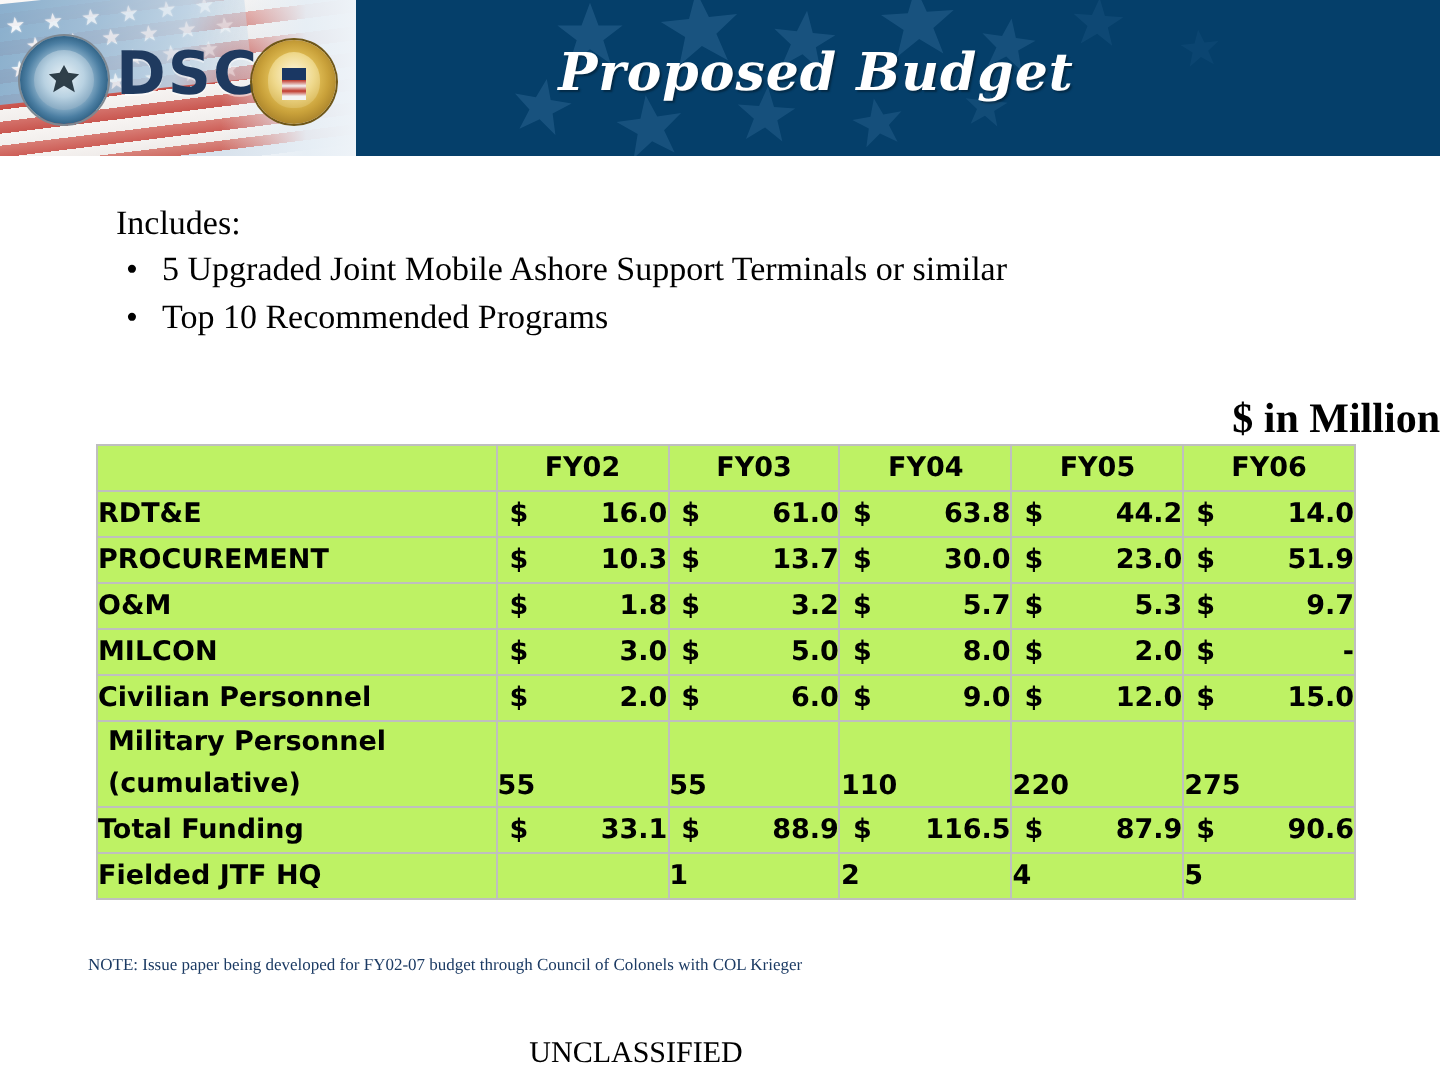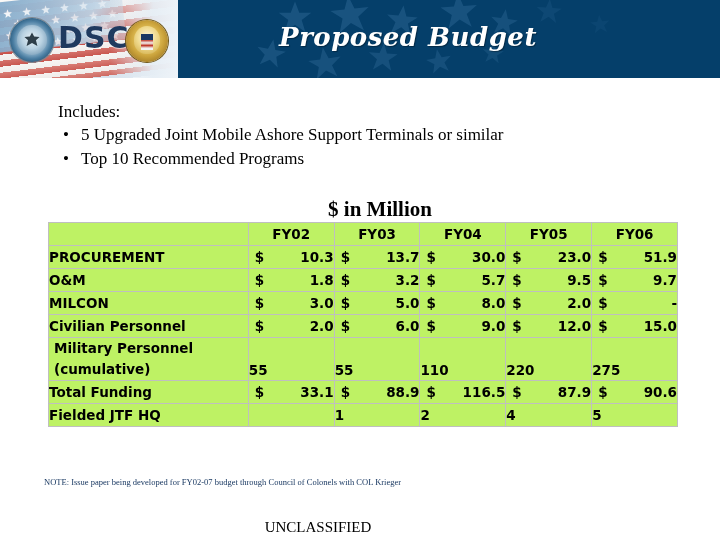--- a/index.html
+++ b/index.html
@@ -122,21 +122,21 @@
   .bullets{
     position:absolute;left:63px;top:123px;
     font-size:17px;line-height:24px;color:#000;
     list-style:none;margin:0;padding:0;
   }
   .bullets li{white-space:nowrap;}
   .bullets li .bl{display:inline-block;width:18px;}
 
   .dollars-title{
     position:absolute;left:0;top:197px;width:720px;
-    text-align:center;
+    text-align:right;
     font-family:"Liberation Serif", serif;
     font-weight:bold;font-size:21px;color:#000;
     padding-left:40px;box-sizing:border-box;
   }
 
   
   .budget-table{
     position:absolute;left:48px;top:222px;
     width:630px;
     border-collapse:collapse;
@@ -318,33 +318,41 @@
         <th class="lbl"></th>
         <th class="hdr">FY02</th>
         <th class="hdr">FY03</th>
         <th class="hdr">FY04</th>
         <th class="hdr">FY05</th>
         <th class="hdr">FY06</th>
       </tr>
   </thead>
   <tbody id="tbody">
       <tr>
+        <td class="lbl">RDT&amp;E</td>
+        <td class=" money"><span class="sym">$</span><span>16.0</span></td>
+        <td class=" money"><span class="sym">$</span><span>61.0</span></td>
+        <td class=" money"><span class="sym">$</span><span>63.8</span></td>
+        <td class=" money"><span class="sym">$</span><span>44.2</span></td>
+        <td class=" money"><span class="sym">$</span><span>14.0</span></td>
+      </tr>
+      <tr>
         <td class="lbl">PROCUREMENT</td>
         <td class=" money"><span class="sym">$</span><span>10.3</span></td>
         <td class=" money"><span class="sym">$</span><span>13.7</span></td>
         <td class=" money"><span class="sym">$</span><span>30.0</span></td>
         <td class=" money"><span class="sym">$</span><span>23.0</span></td>
         <td class=" money"><span class="sym">$</span><span>51.9</span></td>
       </tr>
       <tr>
         <td class="lbl">O&amp;M</td>
         <td class=" money"><span class="sym">$</span><span>1.8</span></td>
         <td class=" money"><span class="sym">$</span><span>3.2</span></td>
         <td class=" money"><span class="sym">$</span><span>5.7</span></td>
-        <td class=" money"><span class="sym">$</span><span>9.5</span></td>
+        <td class=" money"><span class="sym">$</span><span>5.3</span></td>
         <td class=" money"><span class="sym">$</span><span>9.7</span></td>
       </tr>
       <tr>
         <td class="lbl">MILCON</td>
         <td class=" money"><span class="sym">$</span><span>3.0</span></td>
         <td class=" money"><span class="sym">$</span><span>5.0</span></td>
         <td class=" money"><span class="sym">$</span><span>8.0</span></td>
         <td class=" money"><span class="sym">$</span><span>2.0</span></td>
         <td class=" money"><span class="sym">$</span><span>-</span></td>
       </tr>

